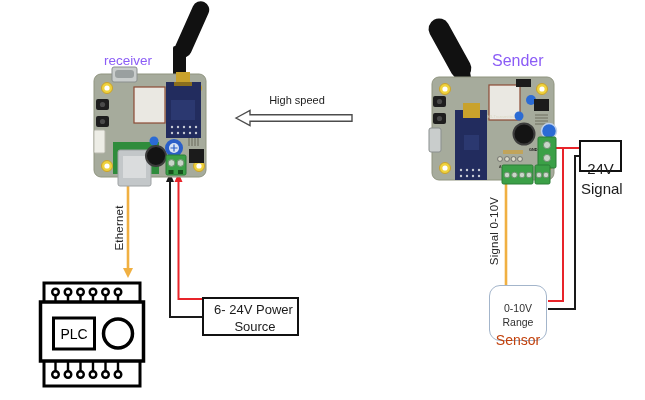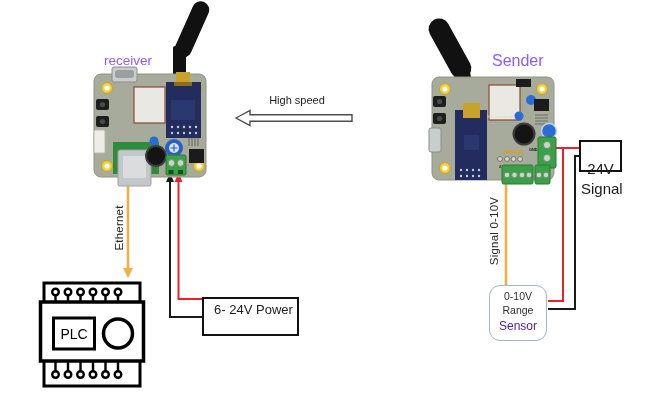--- a/index.html
+++ b/index.html
@@ -10,22 +10,22 @@
   .title-label{font-size:13.5px;color:#8b5cf6;white-space:nowrap;}
   .link-line{position:absolute;width:126px;text-align:center;font-size:11px;color:#1c1c1c;white-space:nowrap;}
   .vlabel{position:absolute;z-index:2;transform:translate(-50%,-50%) rotate(-90deg);
           white-space:nowrap;font-size:11.5px;color:#262626;letter-spacing:.2px;}
   .box{box-sizing:border-box;background:#fff;}
   .psrc-box{left:202px;top:297px;width:97px;height:39px;border:2px solid #111;
             font-size:13px;line-height:1.32;padding:2px 0 0 6px;text-align:center;}
   .p24-box{left:579px;top:134px;width:43px;height:32px;border:2px solid #111;
            font-size:15px;line-height:1.35;text-align:center;padding-top:17px;margin-top:6px;}
   .sensor-box{left:489px;top:285px;width:58px;height:56px;border:1.6px solid #A3B5CB;
-              border-radius:11px;text-align:center;font-size:10.5px;line-height:1.3;padding-top:4px;color:#303030;}
-  .sensor-big{display:block;font-size:12px;margin-top:2px;color:#4c1d95;}
+              border-radius:11px;text-align:center;font-size:10.5px;line-height:1.3;padding-top:16px;color:#303030;}
+  .sensor-big{display:block;font-size:14px;margin-top:2px;color:#c2410c;}
   .box span{display:block;}
   svg text{font-family:"Liberation Sans", sans-serif;}
 </style>
 </head>
 <body>
 
 <div class="canvas">
 
   <svg class="layer" width="645" height="400" viewBox="0 0 645 400">
 
@@ -236,20 +236,21 @@
   <span class="abs title-label" style="left:104px;top:53px;">receiver</span>
   <span class="abs title-label" style="left:492px;top:52px;font-size:16px;">Sender</span>
 
   <span class="link-line" style="left:234px;top:94px;">High speed</span>
 
   <span class="vlabel" style="left:119px;top:228px;">Ethernet</span>
   <span class="vlabel" style="left:494px;top:231px;">Signal 0-10V</span>
 
   <div class="abs box psrc-box">
     <span>6- 24V Power</span>
+    <span style="padding-left:3px;">Source</span>
   </div>
 
   <div class="abs box p24-box">
     <span>24V</span>
     <span>Signal</span>
   </div>
 
   <div class="abs box sensor-box">
     <span>0-10V</span>
     <span>Range</span>

